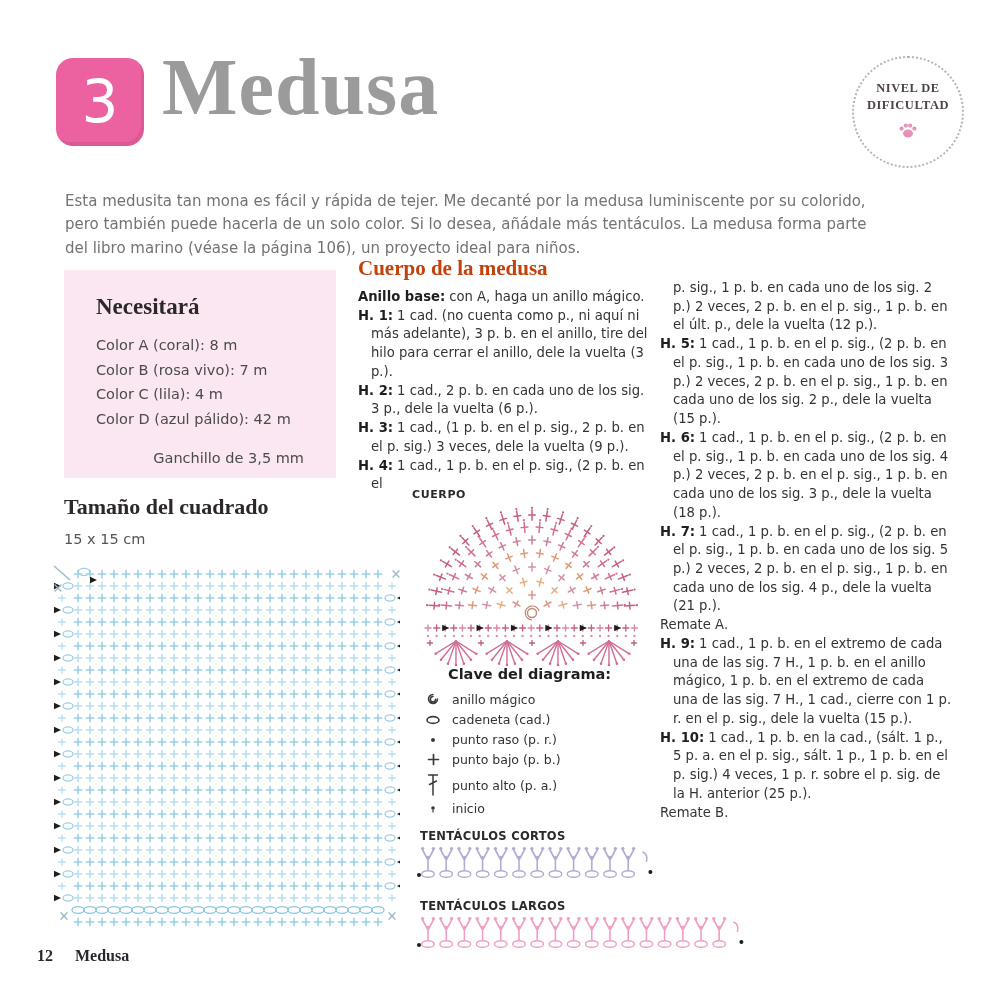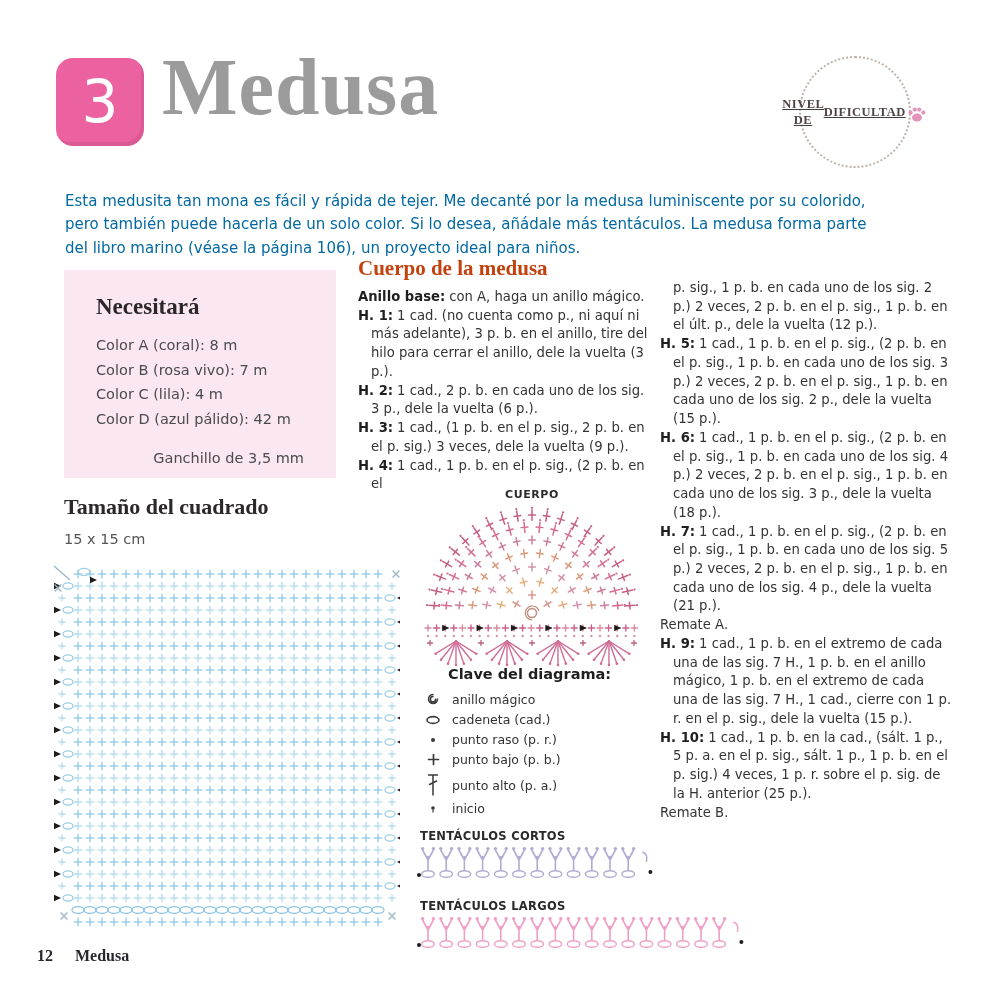--- a/index.html
+++ b/index.html
@@ -5,28 +5,28 @@
   html,body{margin:0;padding:0;background:#fff;}
   #page{position:relative;width:999px;height:1000px;background:#ffffff;overflow:hidden;
         font-family:"DejaVu Sans",sans-serif;color:#3f3f3f;}
 
   
   .num-badge{position:absolute;left:56px;top:58px;width:88px;height:88px;background:#ec61a0;
              border-radius:17px;color:#fff;font-size:58px;display:flex;align-items:center;
              justify-content:center;box-shadow:inset -3px -4px 0 rgba(0,0,0,0.07);}
   .page-title{position:absolute;left:162px;top:42px;font-family:"Liberation Serif",serif;
               font-weight:bold;font-size:80px;color:#9b9b9b;letter-spacing:1px;}
-  .diff-badge{position:absolute;left:799px;top:56px;width:112px;height:112px;border:2px dotted #bdb1aa;
-              border-radius:50%;display:flex;flex-direction:row;align-items:center;justify-content:center;
-              text-align:center;box-sizing:border-box;text-decoration:underline;}
+  .diff-badge{position:absolute;left:852px;top:56px;width:112px;height:112px;border:2px dotted #bdb1aa;
+              border-radius:50%;display:flex;flex-direction:column;align-items:center;justify-content:center;
+              text-align:center;box-sizing:border-box;}
   .diff-text{font-family:"Liberation Serif",serif;font-weight:bold;font-size:12.5px;
              letter-spacing:.5px;color:#4e4544;line-height:1.3;}
 
   
-  .intro{position:absolute;left:65px;top:175px;width:805px;font-size:15px;line-height:1.55;color:#0369a1;}
+  .intro{position:absolute;left:65px;top:175px;width:805px;font-size:15px;line-height:1.55;color:#737373;}
 
   
   .materials{position:absolute;left:64px;top:270px;width:272px;height:208px;background:#fbe7f1;
              box-sizing:border-box;padding:24px 32px;}
   .materials h2{margin:0 0 13px 0;font-family:"Liberation Serif",serif;font-size:23px;color:#2c282a;}
   .materials ul{margin:0;padding:0;list-style:none;}
   .materials li{font-size:14.5px;line-height:1.7;color:#4b4b4b;}
   .hook-line{margin-top:18px;font-size:14.5px;color:#4b4b4b;text-align:right;}
 
   
@@ -36,21 +36,21 @@
 
   
   .col-mid{position:absolute;left:358px;top:256px;width:294px;}
   .col-mid h2{margin:0 0 7px 0;font-family:"Liberation Serif",serif;font-size:21px;color:#c2410c;}
   .instr p{margin:0;font-size:13.2px;line-height:1.42;color:#343434;padding-left:13px;text-indent:-13px;}
   .instr b{color:#1f1f1f;margin-right:4px;}
   .col-right{position:absolute;left:660px;top:279px;width:292px;}
   .col-right p:first-of-type{text-indent:0;}
 
   
-  .cuerpo-label{position:absolute;left:412px;top:488px;width:240px;text-align:center;
+  .cuerpo-label{position:absolute;left:412px;top:488px;width:240px;text-align:left;
                 font-size:11px;font-weight:bold;letter-spacing:.6px;color:#2a2a2a;}
   .cuerpo-svg{position:absolute;left:408px;top:501px;}
   .grid-svg{position:absolute;left:44px;top:556px;}
 
   .legend{position:absolute;left:422px;top:666px;width:225px;}
   .legend h3{margin:0 0 9px 0;font-size:14.5px;font-weight:bold;color:#1f1f1f;padding-left:26px;}
   .legend-row{display:flex;align-items:center;margin-bottom:5px;}
   .legend-icon{width:22px;display:flex;justify-content:center;flex:0 0 22px;}
   .legend-label{font-size:12.5px;color:#333;margin-left:8px;}
 

